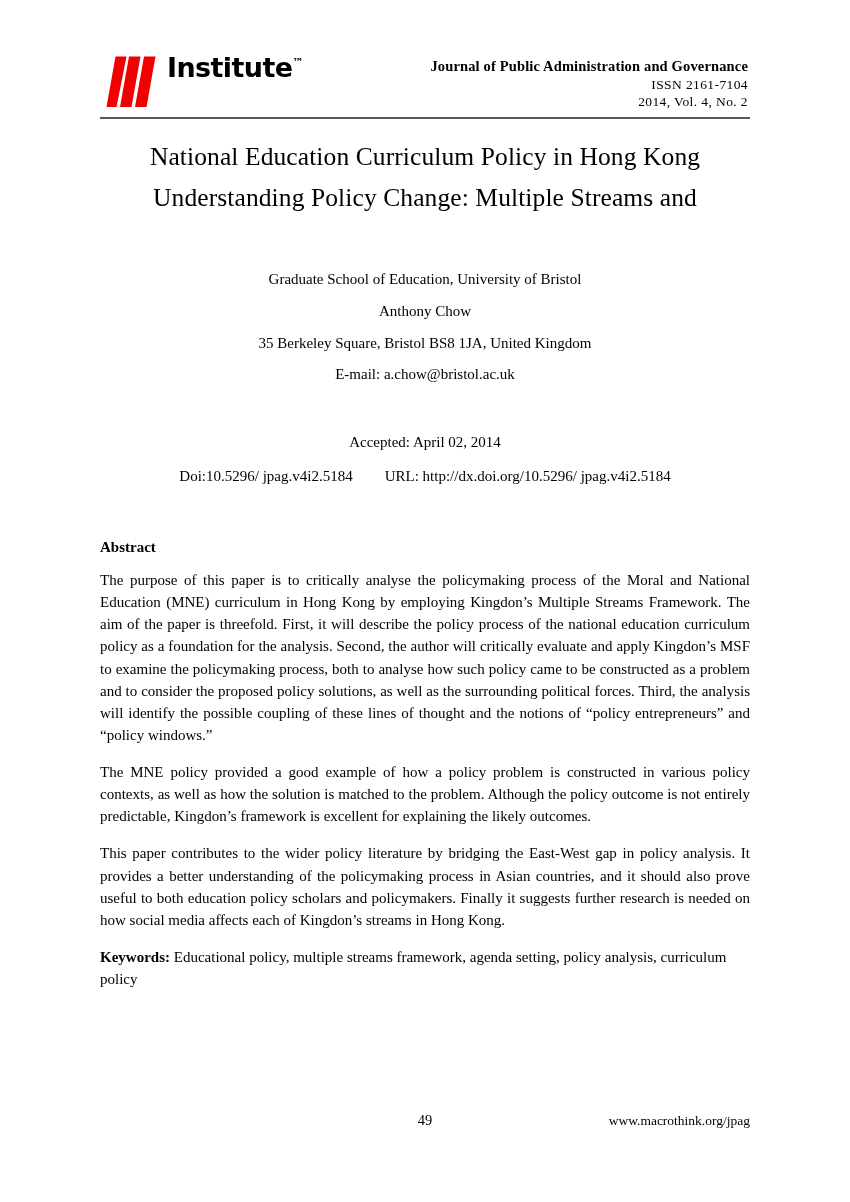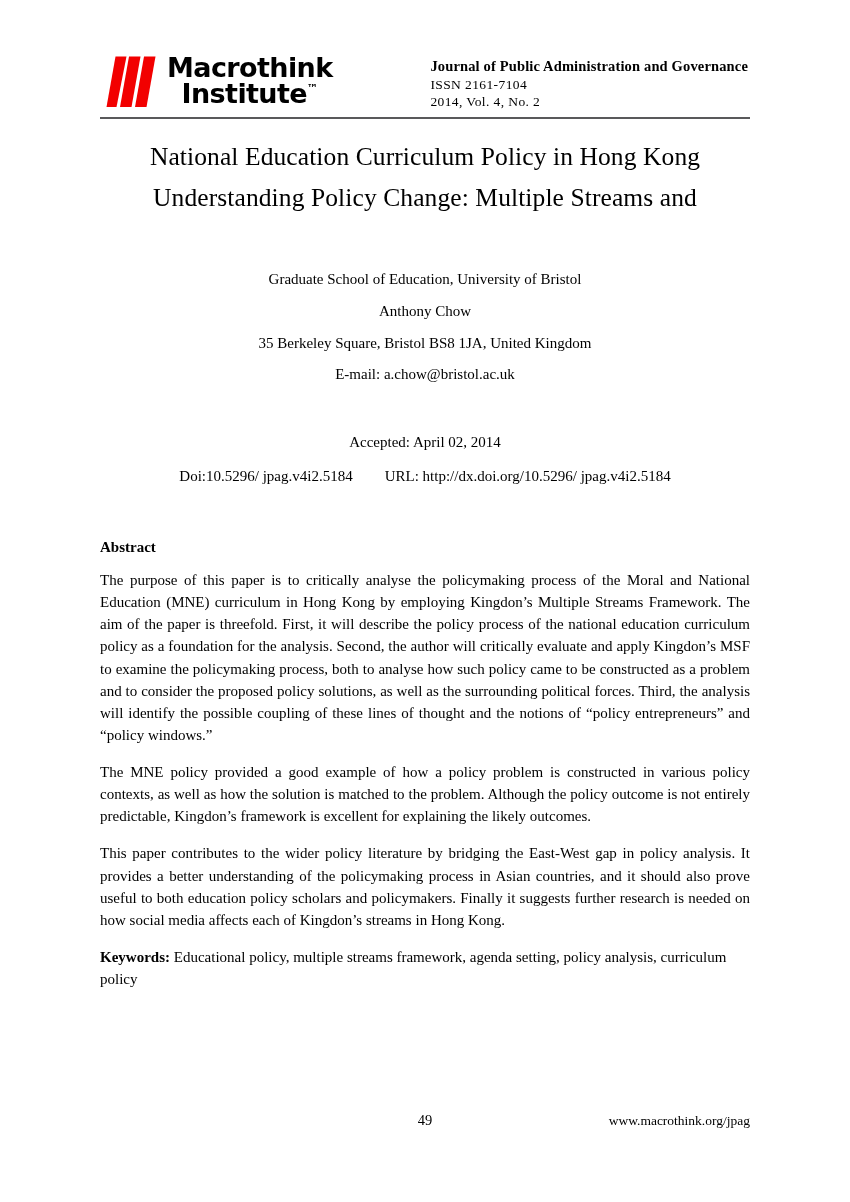--- a/index.html
+++ b/index.html
@@ -71,20 +71,21 @@
     font-size: 11px;
     vertical-align: 11px;
     letter-spacing: 0;
     font-weight: bold;
   }
 
   .journal-meta {
     position: absolute;
     right: 2px;
     top: 2px;
+    text-align: right;
     line-height: 1.30;
   }
   .journal-title {
     font-size: 14.5px;
     font-weight: bold;
     letter-spacing: 0.15px;
     white-space: nowrap;
   }
   .journal-issn {
     font-size: 13.5px;
@@ -214,21 +215,20 @@
 
     <div class="masthead">
 
       <div class="logo-block">
         <svg class="logo-mark" viewBox="0 0 56 52">
           <polygon points="10.5,52 0.5,52 9.5,1.5 20.5,1.5" fill="#F20000"></polygon>
           <polygon points="25.5,52 14.0,52 23.0,1.5 34.5,1.5" fill="#F20000"></polygon>
           <polygon points="40.5,52 29.0,52 38.0,1.5 49.5,1.5" fill="#F20000"></polygon>
         </svg>
         <span class="logo-words">
-          <span class="logo-line1">Macrothink</span>
           <span class="logo-line2"><span>Institute</span><span class="logo-tm">™</span></span>
         </span>
       </div>
 
       <div class="journal-meta">
         <div class="journal-title">Journal of Public Administration and Governance</div>
         <div class="journal-issn">ISSN  2161-7104</div>
         <div class="journal-vol">2014,  Vol.  4,  No.  2</div>
       </div>
     </div>

